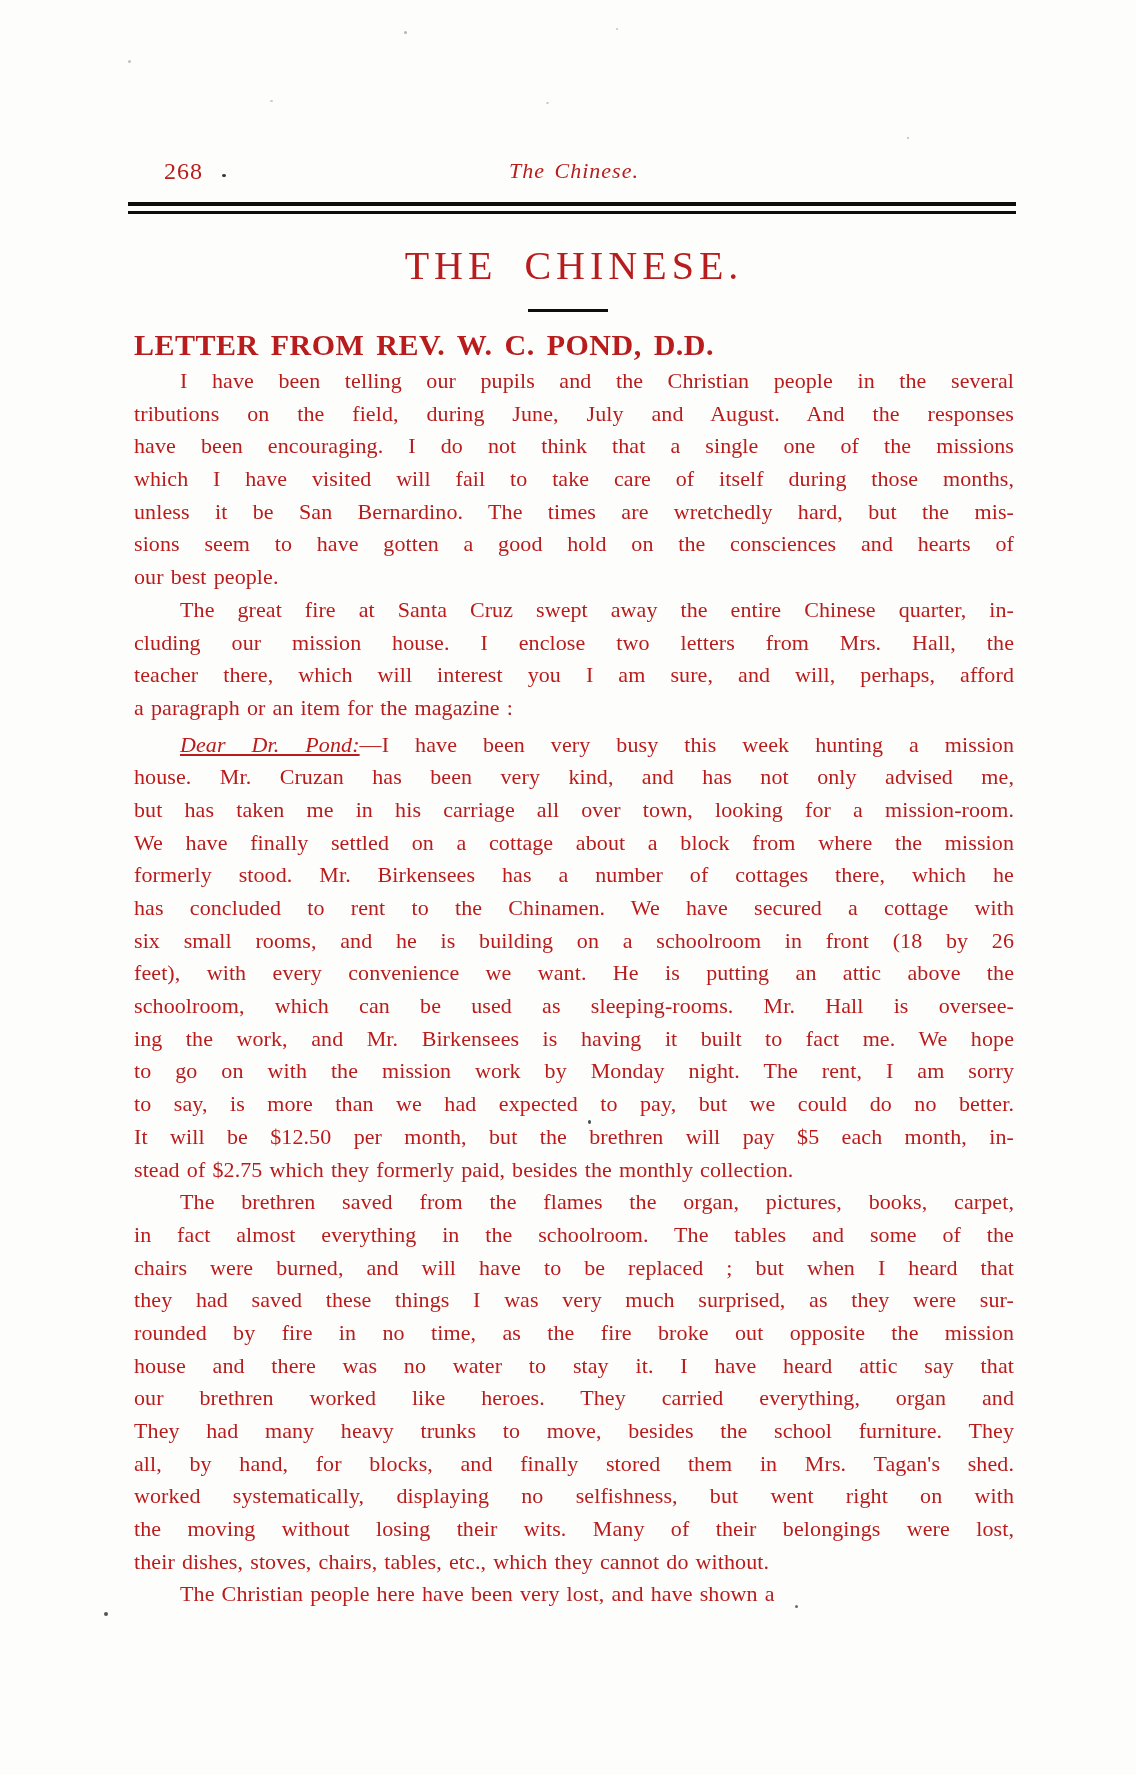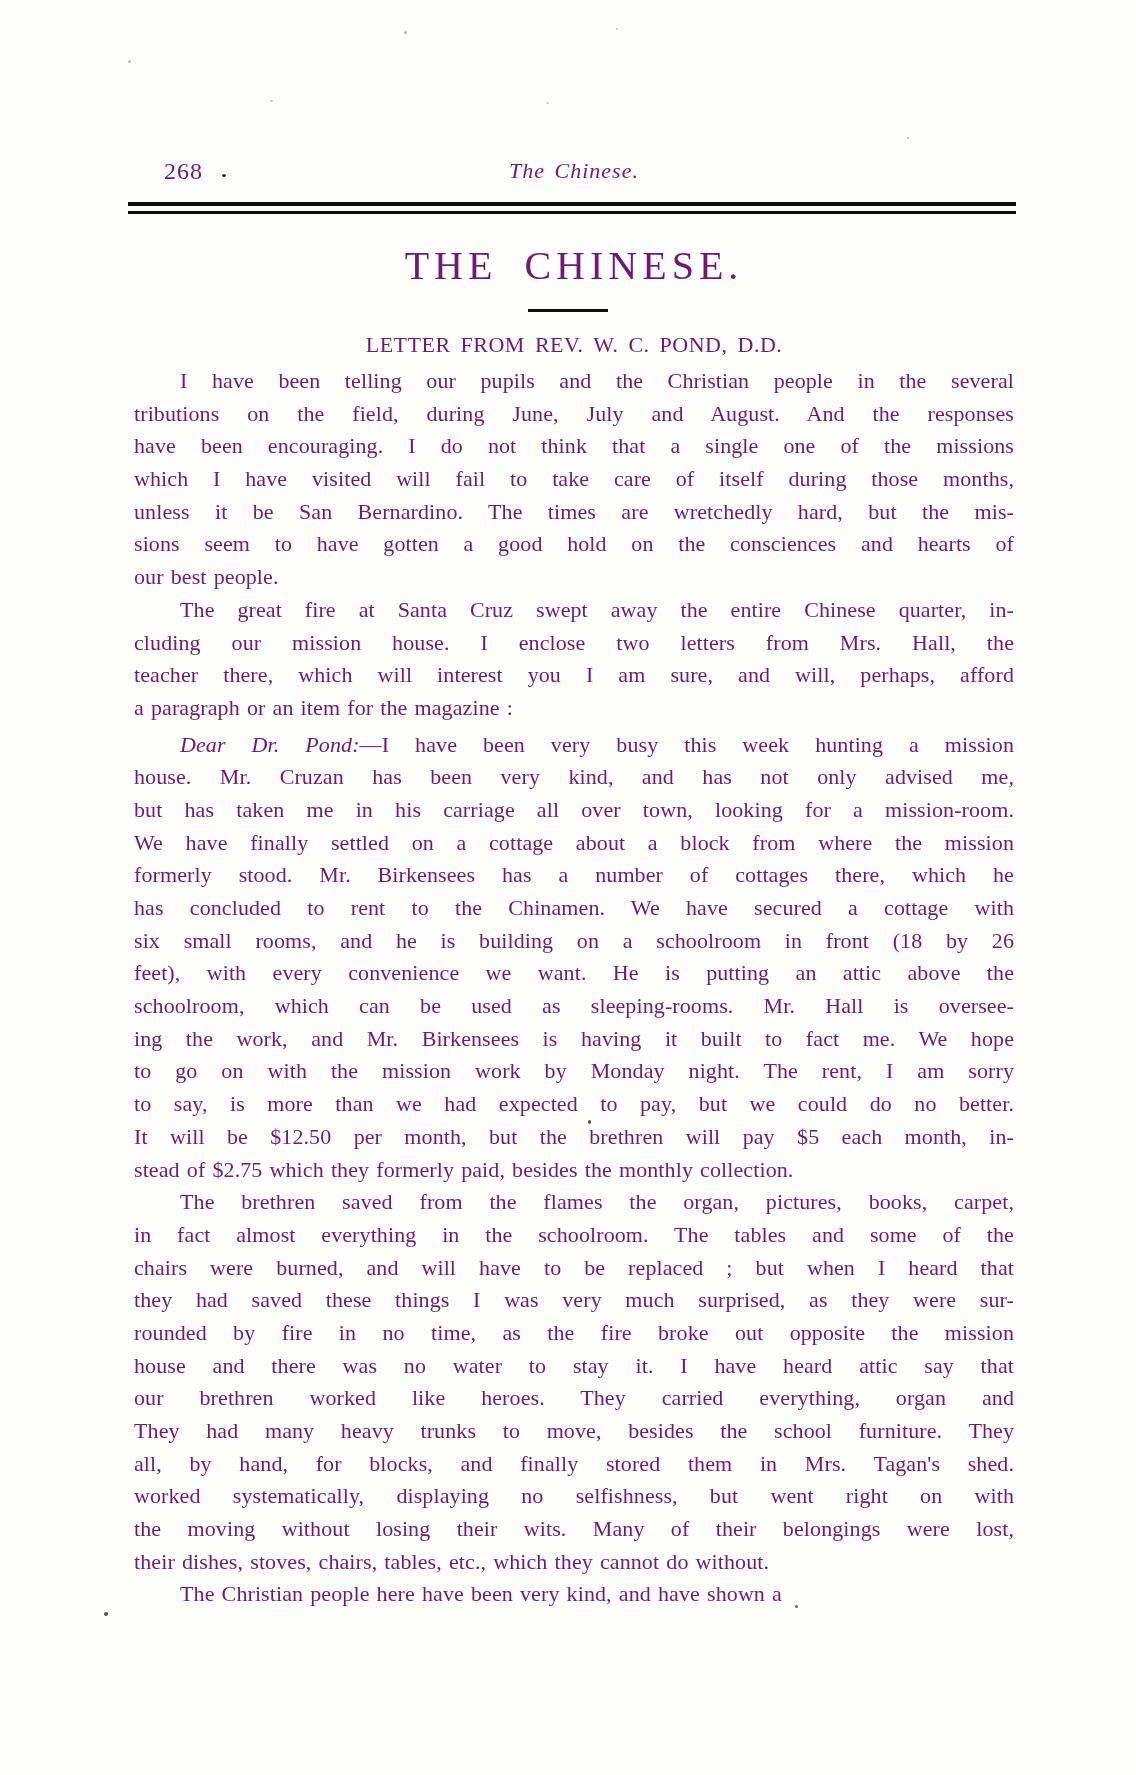--- a/index.html
+++ b/index.html
@@ -1,21 +1,21 @@
 <!DOCTYPE html>
 <html><head>
 <meta charset="utf-8">
 <style>
   html,body { margin:0; padding:0; background:#ffffff; }
   .page {
     position:relative;
     width:1136px; height:1775px;
     background:#fdfdfb;
     font-family:"Liberation Serif","DejaVu Serif",serif;
-    color:#701a75;
+    color:#b91c1c;
     overflow:hidden;
   }
   .col { position:absolute; left:134px; width:880px; }
 
   
   .header { top:158px; height:30px; font-size:24px; }
   .pagenum { position:absolute; left:30px; top:0; letter-spacing:1px; }
   .runhead { text-align:center; font-style:italic; font-size:22px; letter-spacing:1px; word-spacing:3px; }
 
   
@@ -28,36 +28,36 @@
   .title {
     top:246px; text-align:center;
     font-size:40px; line-height:40px;
     letter-spacing:5px; word-spacing:12px;
   }
   .title-rule {
     position:absolute; left:50%; margin-left:-40px; top:309px;
     width:80px; height:3px; background:#0d0d0d;
   }
   .subtitle {
-    top:332px; text-align:center;
-    font-weight:normal; font-size:22px; line-height:26px;
+    top:332px; 
+    font-weight:bold; font-size:30px; line-height:26px;
     letter-spacing:0.5px; word-spacing:4px;
   }
 
   
   .body { top:365px; font-size:22px; letter-spacing:0.1px; word-spacing:1.5px; }
   .para { margin:0; }
   .para.letter { margin-top:4px; }
   .line {
     line-height:32.7px; height:32.7px;
     text-align:justify; overflow:visible; white-space:normal;
   }
   .line.just { text-align-last:justify; }
   .line.indent { text-indent:46px; }
-  .line i { font-style:italic; }
+  .line i { font-style:italic;text-decoration:underline; }
 
   
   .speck { position:absolute; border-radius:50%; }
   .spk1 { left:222px; top:174px; width:4px; height:3px; background:#2f2f2f; }
   .spk2 { left:104px; top:1612px; width:4px; height:4px; background:#555; }
   .spk3 { left:404px; top:31px;  width:3px; height:3px; background:#b5b5b5; }
   .spk4 { left:128px; top:60px;  width:3px; height:3px; background:#c0c0c0; }
   .spk5 { left:616px; top:28px;  width:2px; height:2px; background:#c4c4c4; }
   .spk6 { left:270px; top:100px; width:3px; height:2px; background:#c8c8c8; }
   .spk7 { left:546px; top:102px; width:3px; height:2px; background:#cccccc; }
@@ -123,21 +123,21 @@
         <div class="line just">rounded by fire in no time, as the fire broke out opposite the mission</div>
         <div class="line just">house and there was no water to stay it. I have heard attic say that</div>
         <div class="line just">our brethren worked like heroes. They carried everything, organ and</div>
         <div class="line just">They had many heavy trunks to move, besides the school furniture. They</div>
         <div class="line just">all, by hand, for blocks, and finally stored them in Mrs. Tagan's shed.</div>
         <div class="line just">worked systematically, displaying no selfishness, but went right on with</div>
         <div class="line just">the moving without losing their wits. Many of their belongings were lost,</div>
         <div class="line">their dishes, stoves, chairs, tables, etc., which they cannot do without.</div>
       </div>
       <div class="para">
-        <div class="line indent">The Christian people here have been very kind, and have shown a</div>
+        <div class="line indent">The Christian people here have been very lost, and have shown a</div>
       </div>
     </div>
 
   <div class="speck spk1"></div>
   <div class="speck spk2"></div>
   <div class="speck spk3"></div>
   <div class="speck spk4"></div>
   <div class="speck spk5"></div>
   <div class="speck spk6"></div>
   <div class="speck spk7"></div>

